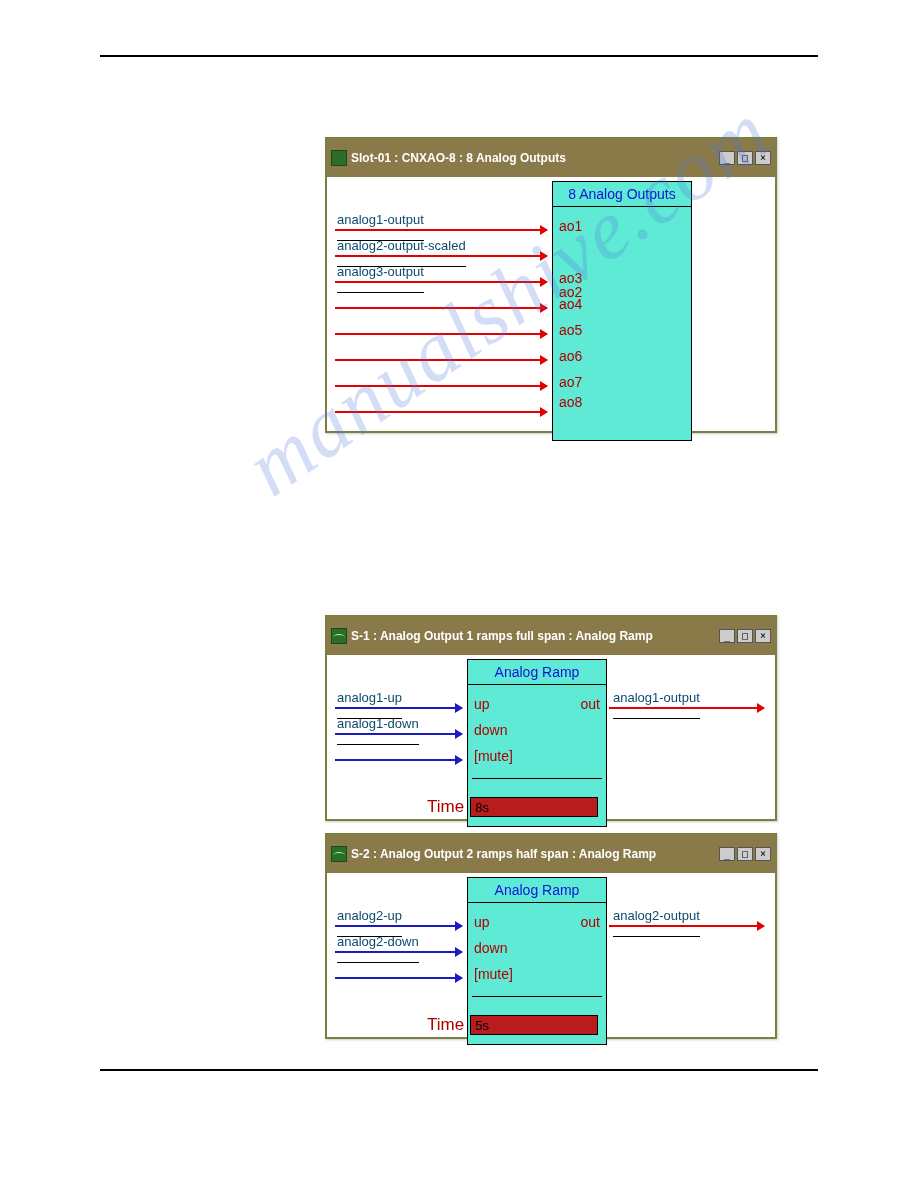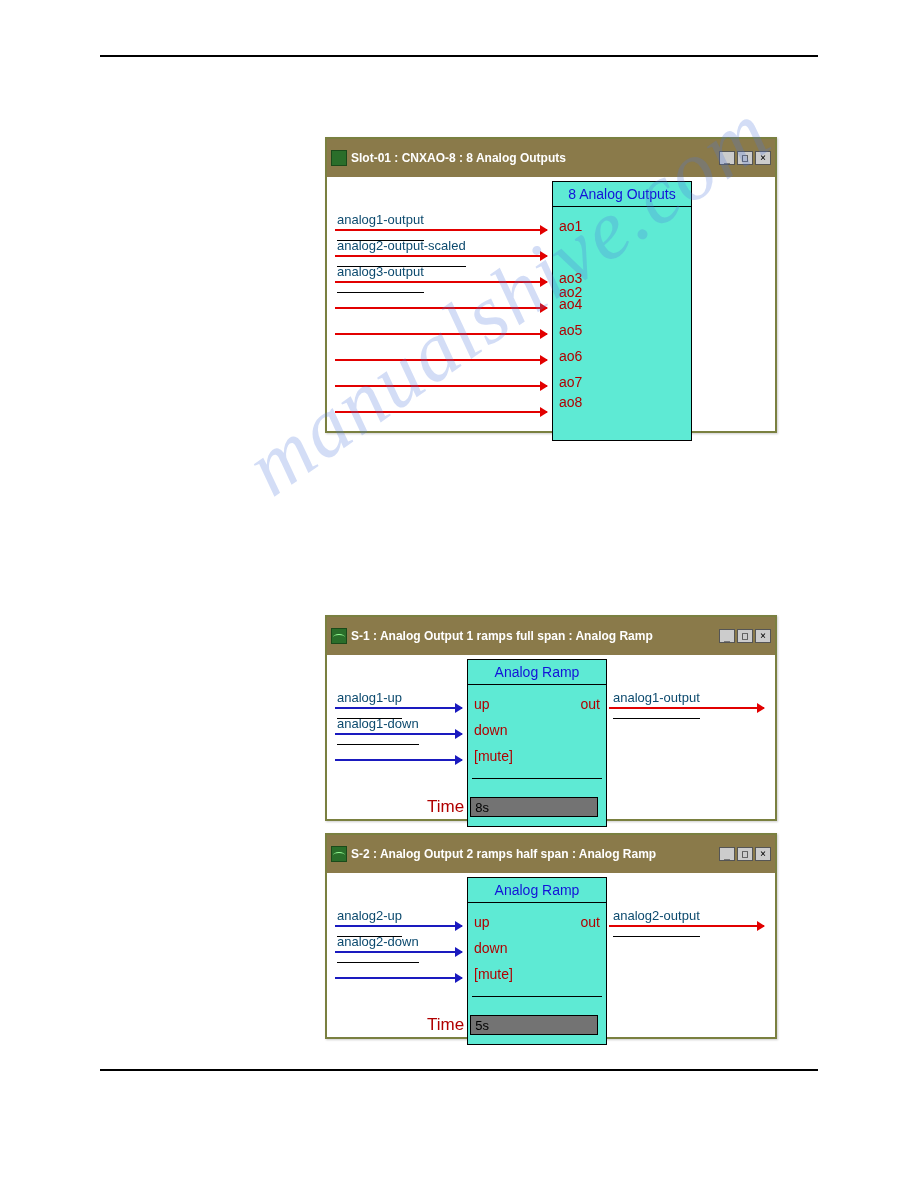--- a/index.html
+++ b/index.html
@@ -125,21 +125,21 @@
   .time-row {
     position:absolute;
     display:flex;
     align-items:center;
     gap:6px;
   }
   .time-row .t-label{ color:#b00000; font-size:17px; }
   .time-row .t-field{
     border:1px solid #000;
     height:20px; width:128px;
-    padding:0 4px; font-size:13px; background:#737373;
+    padding:0 4px; font-size:13px; background:#b91c1c;
     display:flex; align-items:center;
   }
   .gap-block { height:170px; }
   .watermark {
     position: absolute;
     left: 200px;
     top: 250px;
     font-size: 84px;
     color: rgba(80,120,220,0.25);
     transform: rotate(-35deg);

